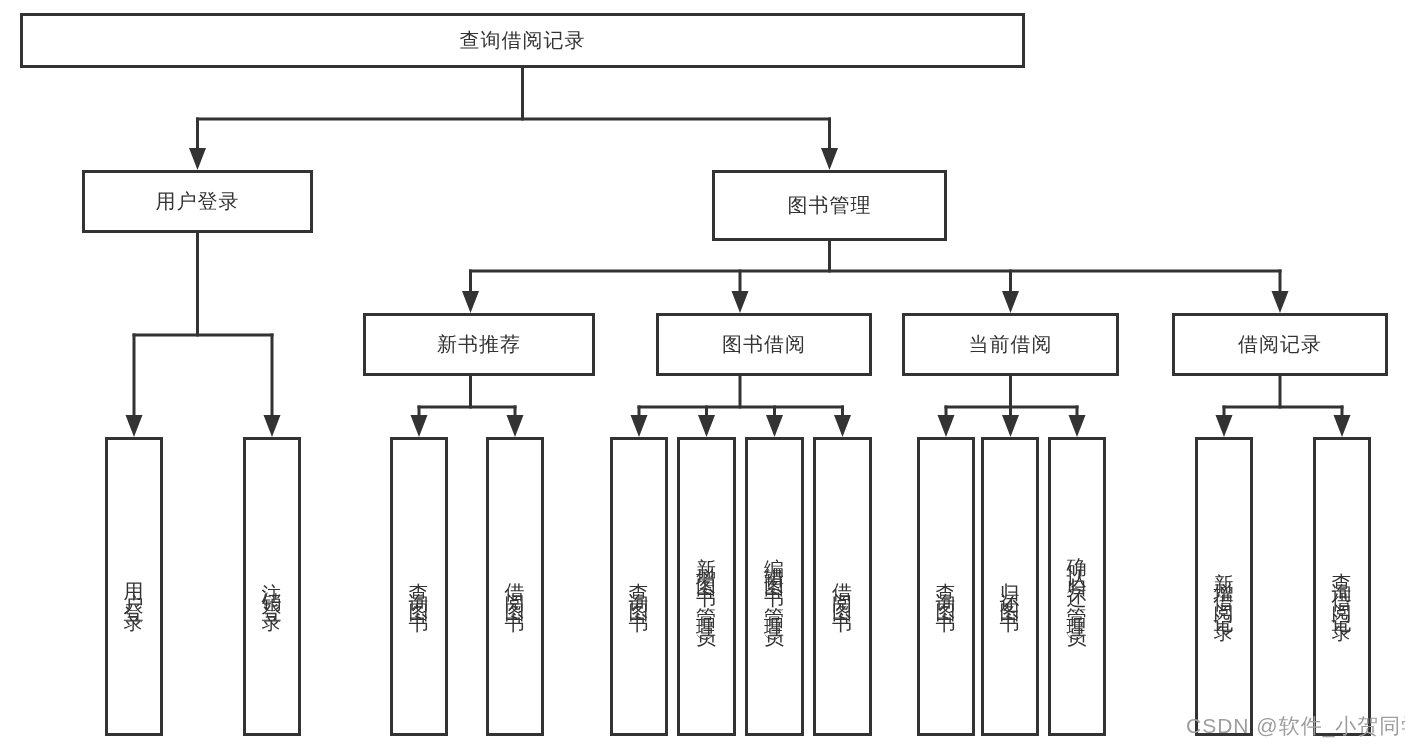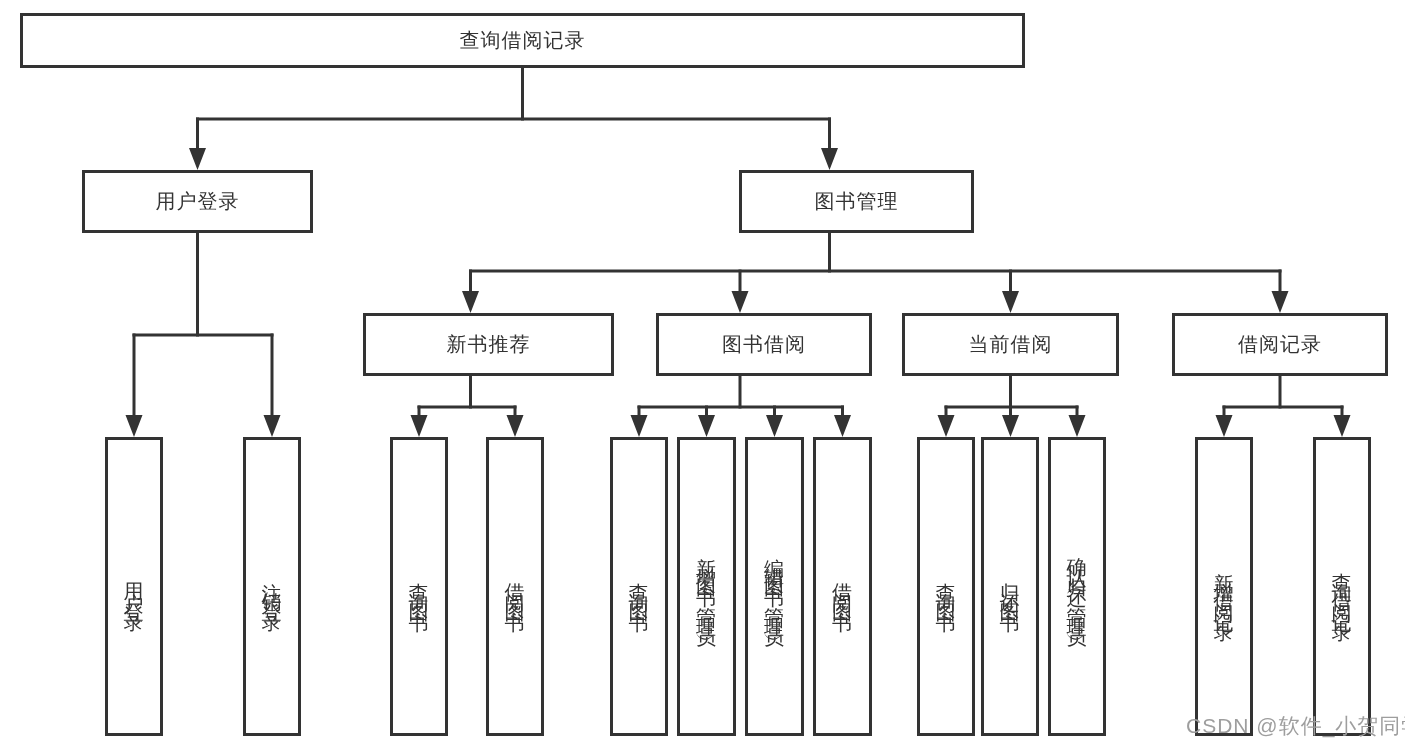--- a/index.html
+++ b/index.html
@@ -106,23 +106,23 @@
                M410.5 415h17L419 437Z M506.5 415h17L515 437Z
                M630.5 415h17L639 437Z M698 415h17L706.5 437Z M766 415h17L774.5 437Z M834 415h17L842.5 437Z
                M937.5 415h17L946 437Z M1002 415h17L1010.5 437Z M1068.5 415h17L1077 437Z
                M1215.5 415h17L1224 437Z M1333.5 415h17L1342 437Z"></path>
     </g>
   </svg>
 
   <div class="box hbox" style="left:20px;top:13px;width:1005px;height:55px;">查询借阅记录</div>
 
   <div class="box hbox" style="left:82px;top:170px;width:231px;height:63px;">用户登录</div>
-  <div class="box hbox" style="left:712px;top:170px;width:235px;height:63px;margin-left:27px;">图书管理</div>
+  <div class="box hbox" style="left:712px;top:170px;width:235px;height:71px;">图书管理</div>
 
-  <div class="box hbox" style="left:363px;top:313px;width:251px;height:63px;">新书推荐</div>
+  <div class="box hbox" style="left:363px;top:313px;width:232px;height:63px;">新书推荐</div>
   <div class="box hbox" style="left:656px;top:313px;width:216px;height:63px;">图书借阅</div>
   <div class="box hbox" style="left:1172px;top:313px;width:216px;height:63px;">借阅记录</div>
   <div class="box hbox" style="left:902px;top:313px;width:217px;height:63px;">当前借阅</div>
 
   <div class="box vbox" style="left:105px;top:437px;width:58px;height:299px;">
     <span class="vtext">用户登录</span>
   </div>
   <div class="box vbox" style="left:243px;top:437px;width:58px;height:299px;">
     <span class="vtext">注销登录</span>
   </div>

